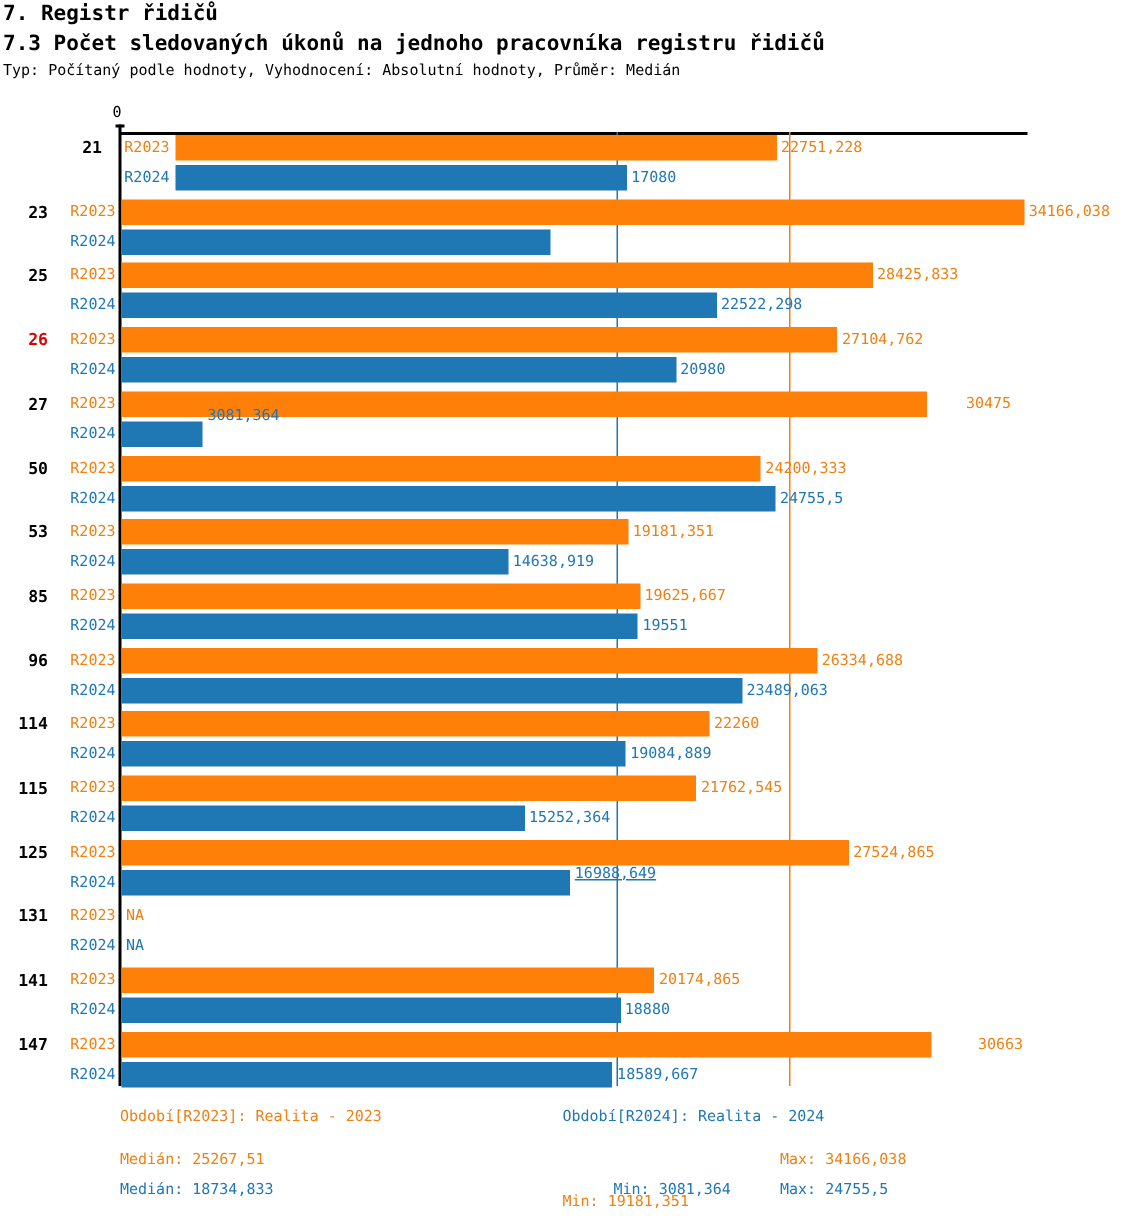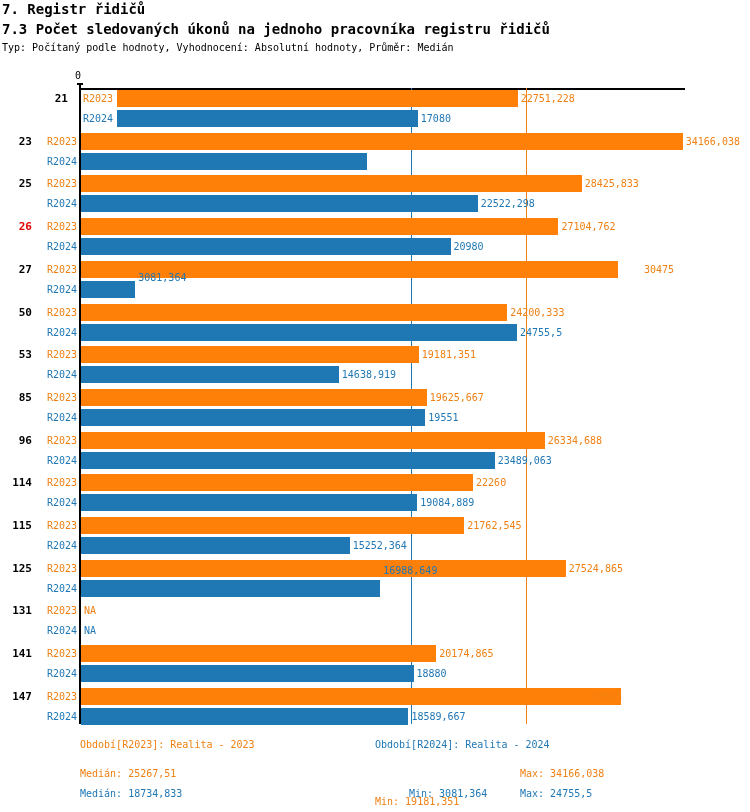--- a/index.html
+++ b/index.html
@@ -265,21 +265,21 @@
       <div class="bar s2024" style="top: 20px; width: 268.64px;"></div>
       <div class="barval s2024" style="left: 352.64px; top: 23px;">15252,364</div>
     </div>
     <div class="rowgroup" style="top: 559.7px;">
       <div class="cat-label normal" style="top: 2px;">125</div>
       <div class="serieslabel s2023" style="top: 3px;">R2023</div>
       <div class="bar s2023" style="top: 0px; width: 484.795px;"></div>
       <div class="barval s2023" style="left: 568.795px; top: 3px;">27524,865</div>
       <div class="serieslabel s2024" style="top: 23px;">R2024</div>
       <div class="bar s2024" style="top: 20px; width: 299.221px;"></div>
-      <div class="barval s2024" style="left: 383.221px; top: 5px;">16988,649</div>
+      <div class="barval s2024" style="left: 383.221px; top: 17px; text-decoration: underline;">16988,649</div>
     </div>
     <div class="rowgroup" style="top: 602.4px;">
       <div class="cat-label normal" style="top: 2px;">131</div>
       <div class="serieslabel s2023" style="top: 3px;">R2023</div>
       <div class="barval s2023" style="left: 84px; top: 3px;">NA</div>
       <div class="serieslabel s2024" style="top: 23px;">R2024</div>
       <div class="barval s2024" style="left: 84px; top: 23px;">NA</div>
     </div>
     <div class="rowgroup" style="top: 645.1px;">
       <div class="cat-label normal" style="top: 2px;">141</div>
@@ -287,21 +287,21 @@
       <div class="bar s2023" style="top: 0px; width: 355.34px;"></div>
       <div class="barval s2023" style="left: 439.34px; top: 3px;">20174,865</div>
       <div class="serieslabel s2024" style="top: 23px;">R2024</div>
       <div class="bar s2024" style="top: 20px; width: 332.533px;"></div>
       <div class="barval s2024" style="left: 416.533px; top: 23px;">18880</div>
     </div>
     <div class="rowgroup" style="top: 687.8px;">
       <div class="cat-label normal" style="top: 2px;">147</div>
       <div class="serieslabel s2023" style="top: 3px;">R2023</div>
       <div class="bar s2023" style="top: 0px; width: 540.067px;"></div>
-      <div class="barval s2023" style="left: 592px; top: 3px;">30663</div>
+      <div class="barval s2023" style="left: 652px; top: 3px;">30663</div>
       <div class="serieslabel s2024" style="top: 23px;">R2024</div>
       <div class="bar s2024" style="top: 20px; width: 327.42px;"></div>
       <div class="barval s2024" style="left: 411.42px; top: 23px;">18589,667</div>
     </div>
   </div>
 
 <div class="legend-item s2023" style="left: 80px; top: 739px;">Období[R2023]: Realita - 2023</div>
 <div class="legend-item s2024" style="left: 375px; top: 739px;">Období[R2024]: Realita - 2024</div>
 <div class="stat s2023" style="left: 80px; top: 768px;">Medián: 25267,51</div>
 <div class="stat s2023" style="left: 375px; top: 796px;">Min: 19181,351</div>

